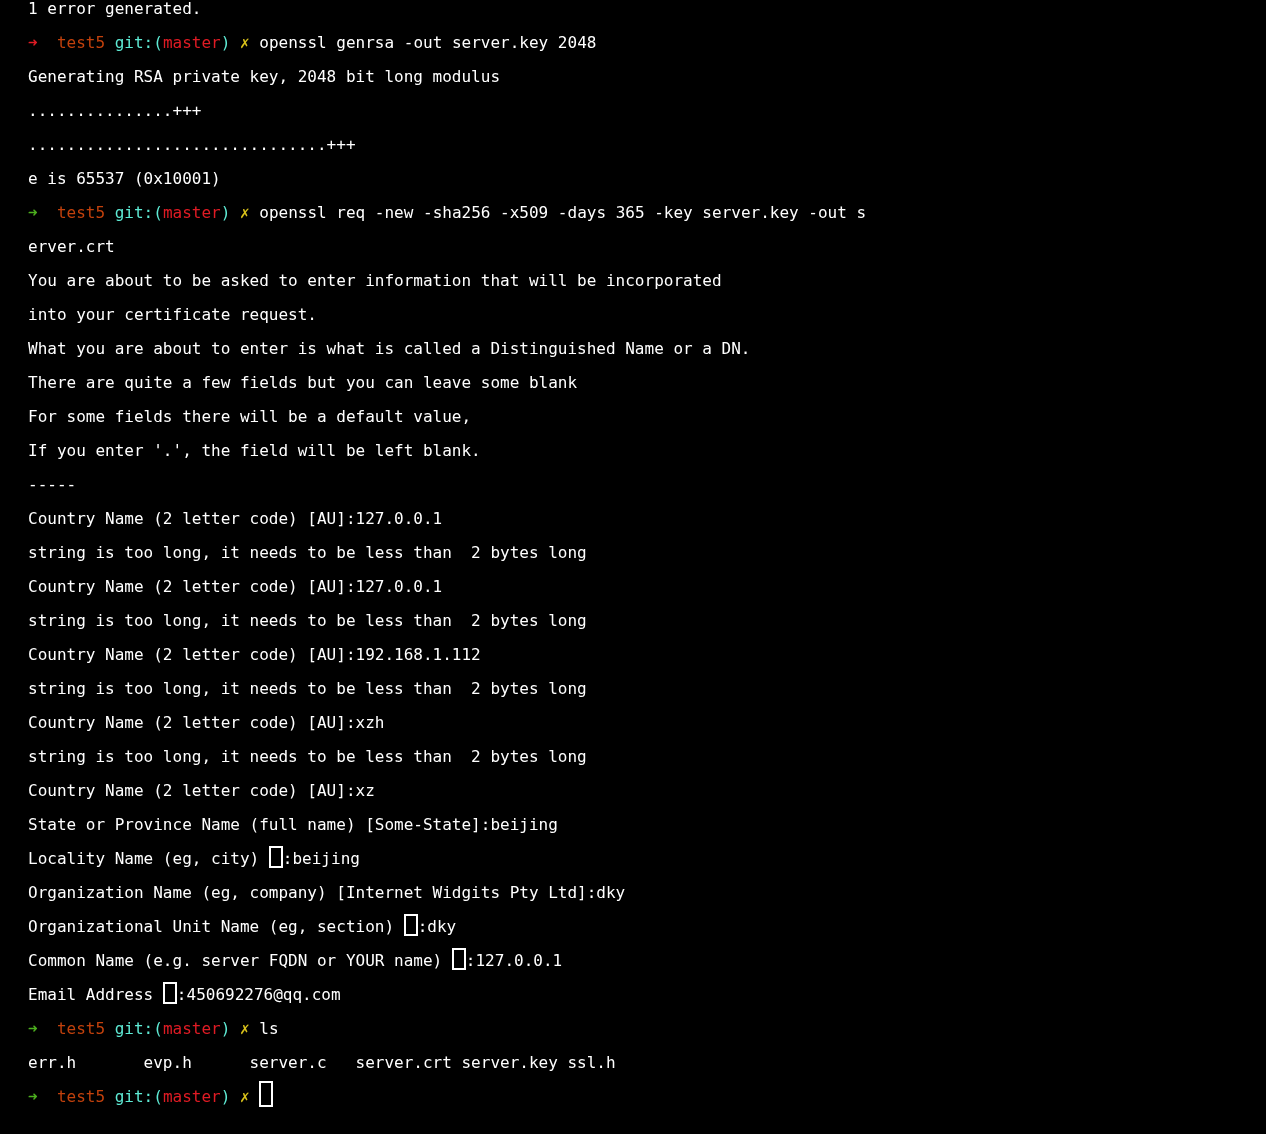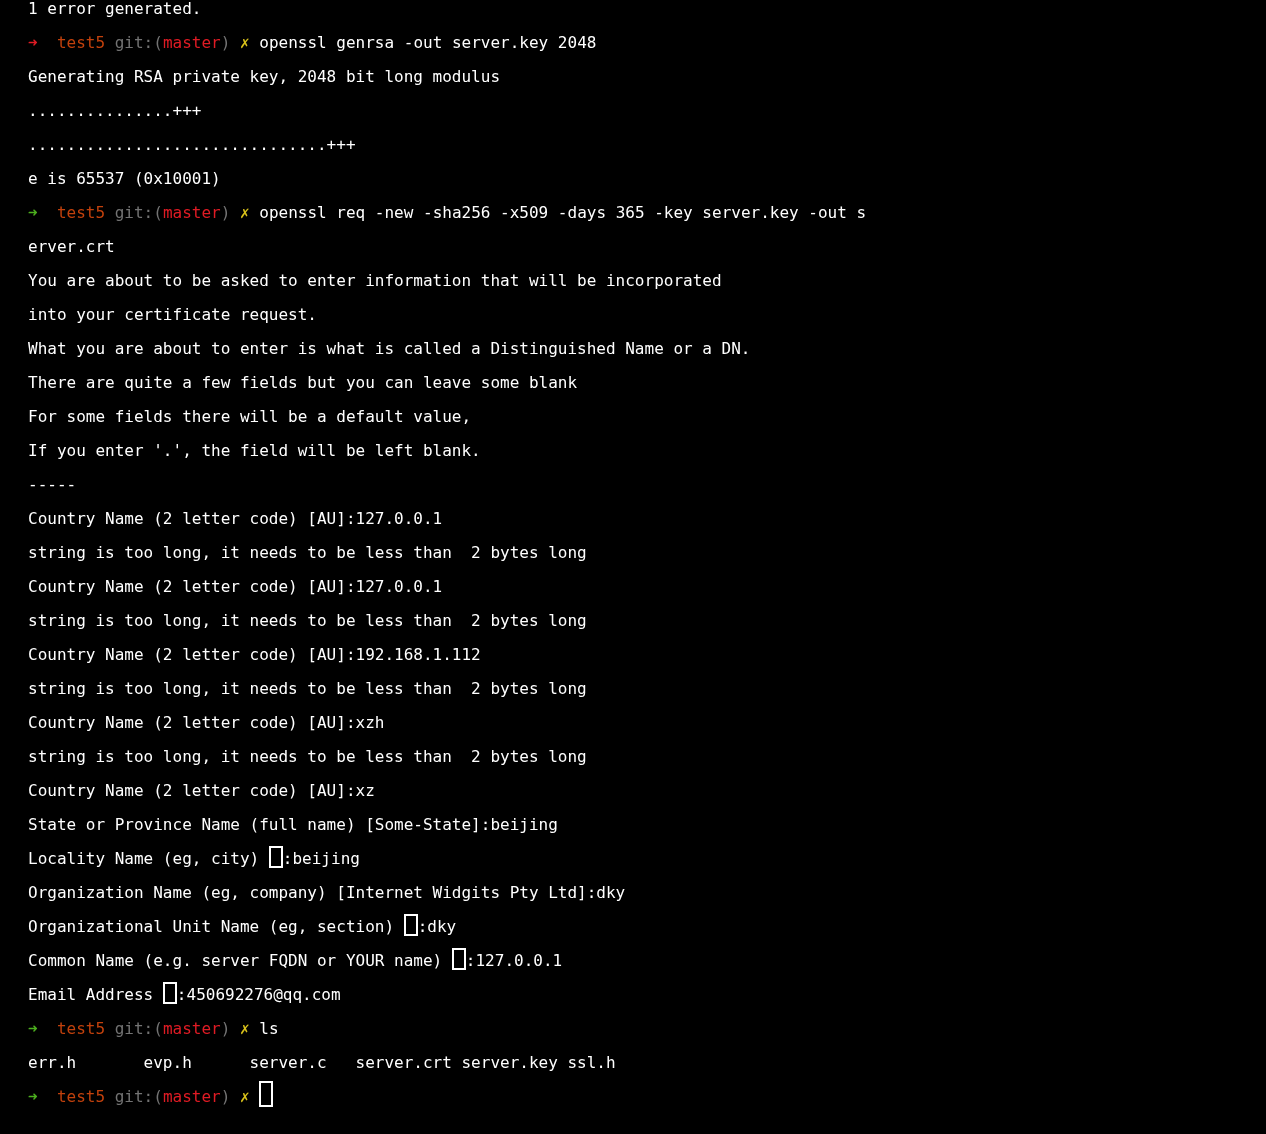--- a/index.html
+++ b/index.html
@@ -39,21 +39,21 @@
   .line {
     height: 34px;
     white-space: pre;
     display: block;
   }
   
   .c-white   { color: #ffffff; }
   .c-red     { color: #e01b24; }
   .c-green   { color: #4caf1e; }
   .c-teal    { color: #c2410c; }
-  .c-blue    { color: #737373; }
+  .c-blue    { color: #5eead4; }
   .c-yellow  { color: #d8c11a; }
 
   
   .boxglyph {
     display: inline-block;
     width: 14px;
     height: 22px;
     vertical-align: -4px;
     box-sizing: border-box;
     border: 2px solid #ffffff;

